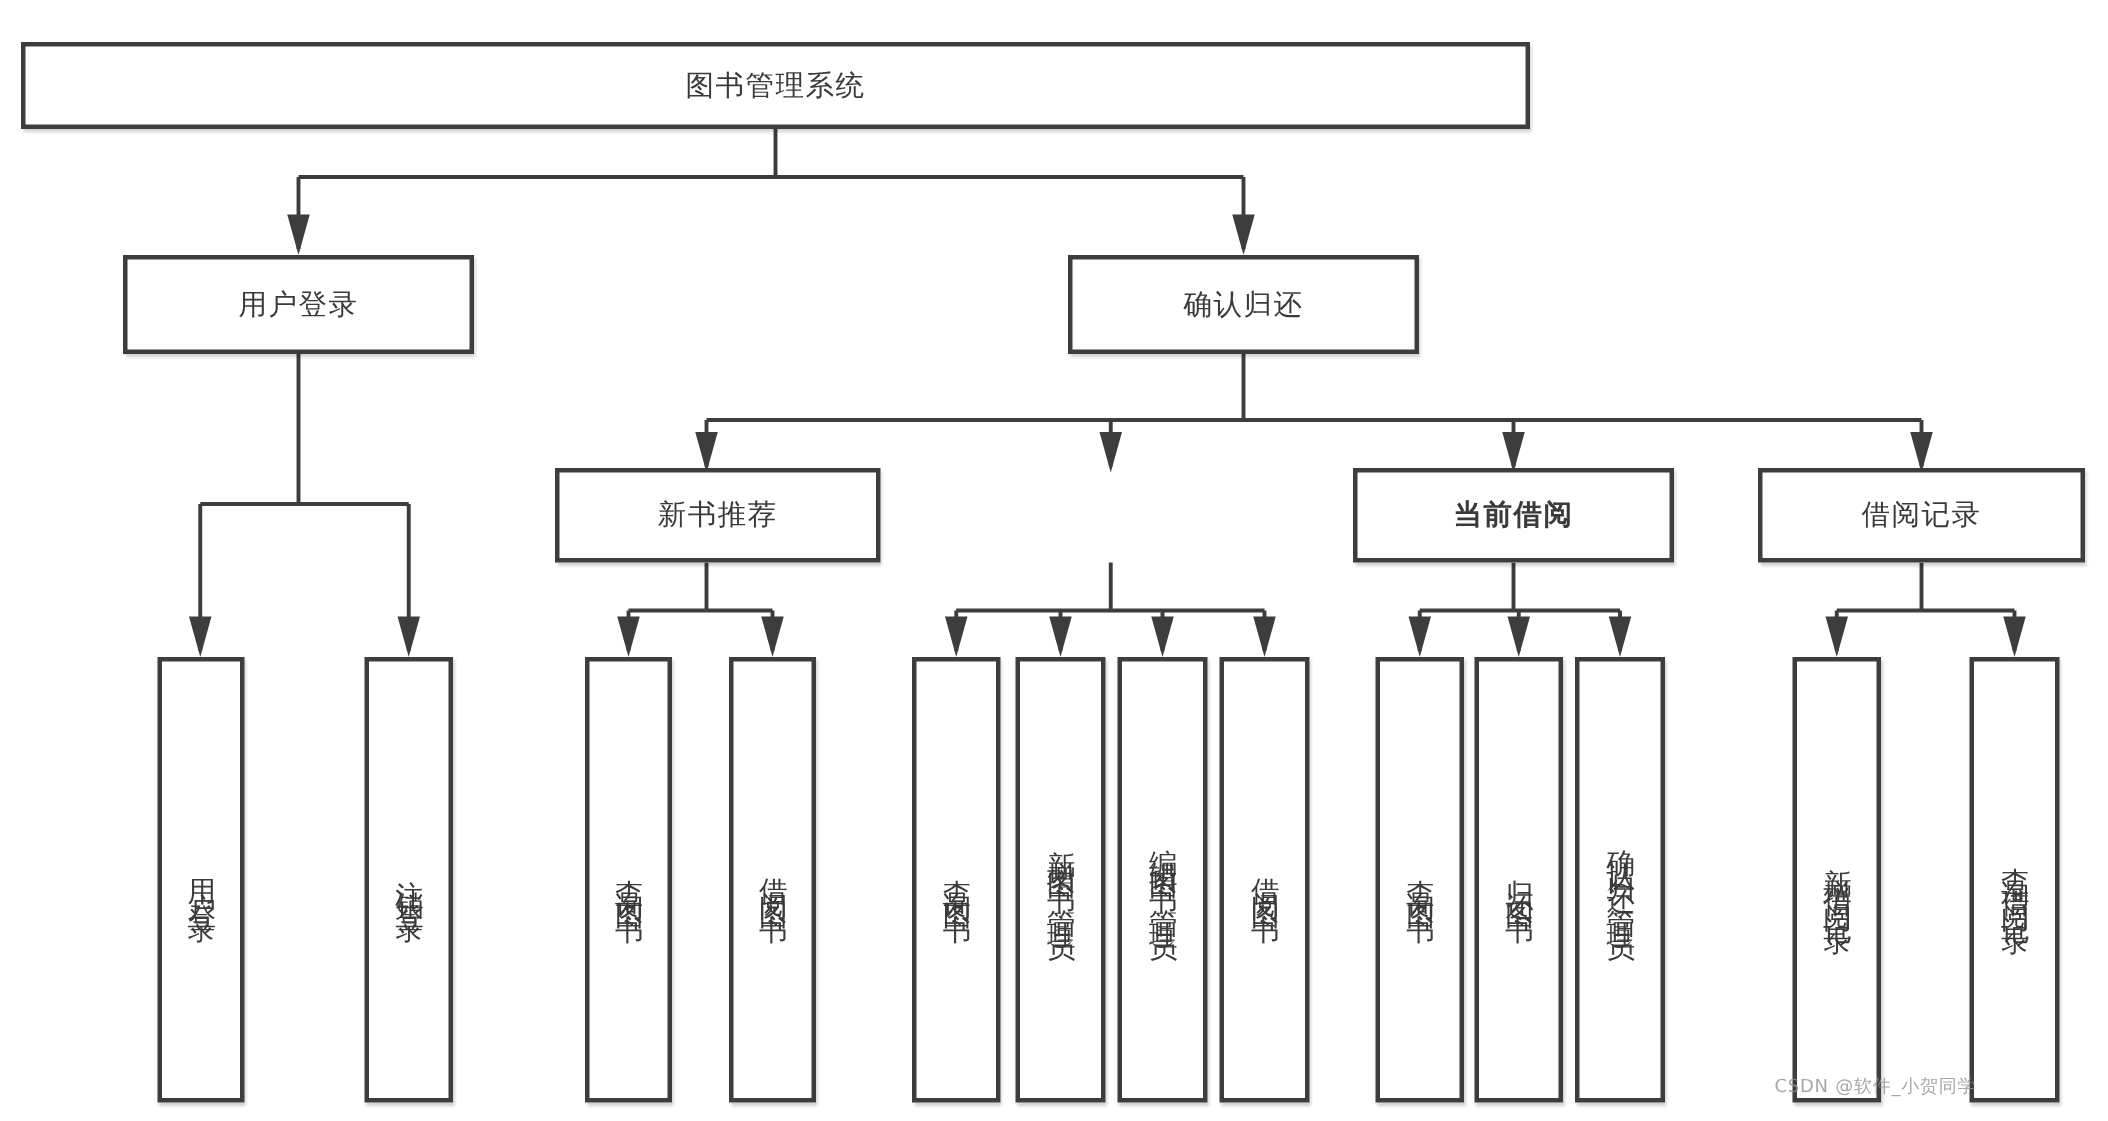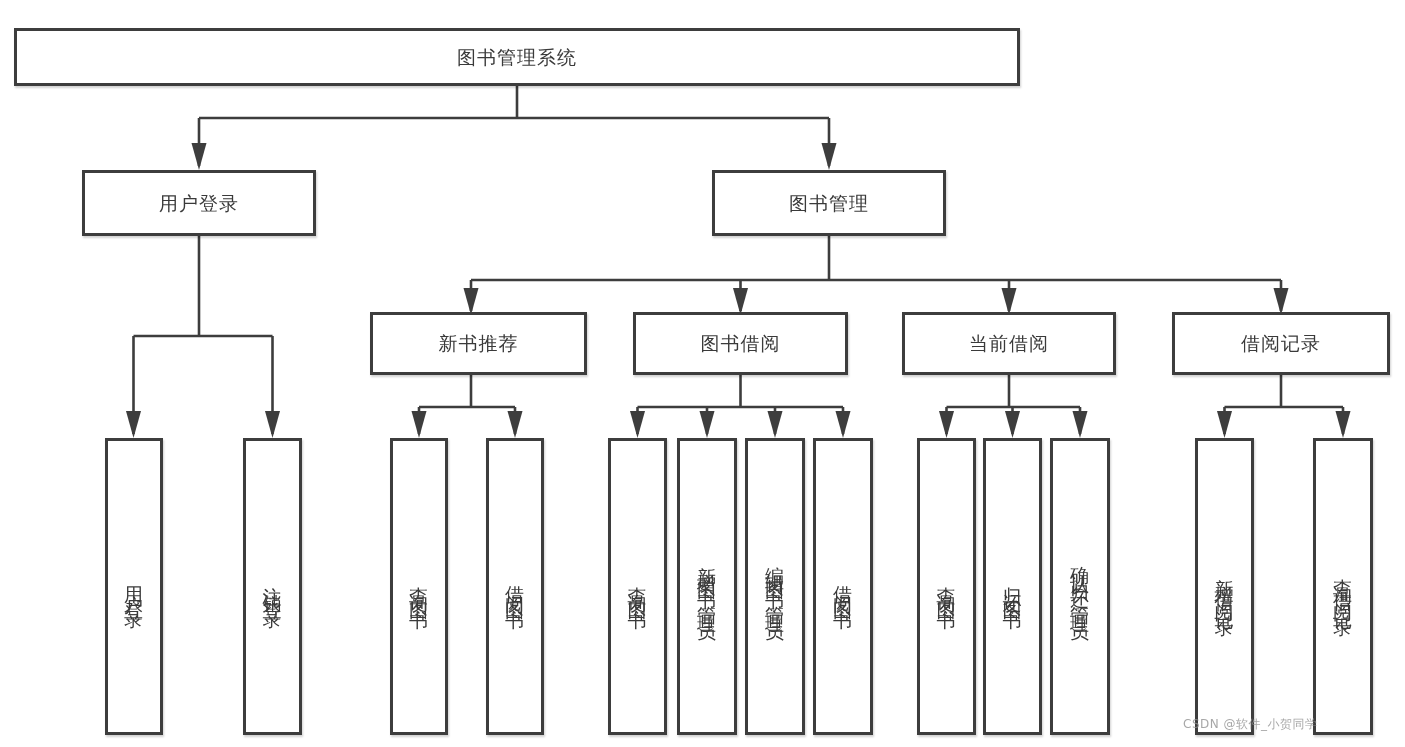--- a/index.html
+++ b/index.html
@@ -47,21 +47,21 @@
     line-height: 1.1;
   }
   
   .n-system   { left: 14px;   top: 14px;  width: 1006px; height: 58px; margin-top: 14px; }
   
   .n-login    { left: 82px;   top: 170px; width: 234px;  height: 66px; }
   .n-bookmgmt { left: 712px;  top: 170px; width: 234px;  height: 66px; }
   
   .n-newbook  { left: 370px;  top: 312px; width: 217px;  height: 63px; }
   .n-borrow   { left: 633px;  top: 312px; width: 215px;  height: 63px; }
-  .n-current  { left: 902px;  top: 312px; width: 214px;  height: 63px; }
+  .n-current  { left: 902px;  top: 312px; width: 214px;  height: 63px; font-weight: bold; }
   .n-records  { left: 1172px; top: 312px; width: 218px;  height: 63px; }
   
   .n-l1  { left: 105px;  top: 438px; width: 58px; height: 297px; }
   .n-l2  { left: 243px;  top: 438px; width: 59px; height: 297px; }
   .n-l3  { left: 390px;  top: 438px; width: 58px; height: 297px; }
   .n-l4  { left: 486px;  top: 438px; width: 58px; height: 297px; }
   .n-l5  { left: 608px;  top: 438px; width: 59px; height: 297px; }
   .n-l6  { left: 677px;  top: 438px; width: 60px; height: 297px; }
   .n-l7  { left: 745px;  top: 438px; width: 60px; height: 297px; }
   .n-l8  { left: 813px;  top: 438px; width: 60px; height: 297px; }
@@ -161,24 +161,23 @@
       <path class="edge" d="M1224.5 407 V434"></path>
       <polygon class="arrow" points="1217,411 1232,411 1224.5,438"></polygon>
       <path class="edge" d="M1343 407 V434"></path>
       <polygon class="arrow" points="1335.5,411 1350.5,411 1343,438"></polygon>
     </g>
   </svg>
 
   <div class="node h n-system">图书管理系统</div>
 
   <div class="node h n-login">用户登录</div>
-  <div class="node h n-bookmgmt">图书管理</div>
+  <div class="node h n-bookmgmt">确认归还</div>
 
   <div class="node h n-newbook">新书推荐</div>
-  <div class="node h n-borrow">图书借阅</div>
   <div class="node h n-current">当前借阅</div>
   <div class="node h n-records">借阅记录</div>
 
   <div class="node v n-l1">用户登录</div>
   <div class="node v n-l2">注销登录</div>
   <div class="node v n-l3">查询图书</div>
   <div class="node v n-l4">借阅图书</div>
   <div class="node v n-l5">查询图书</div>
   <div class="node v n-l6">新增图书（管理员）</div>
   <div class="node v n-l7">编辑图书（管理员）</div>

